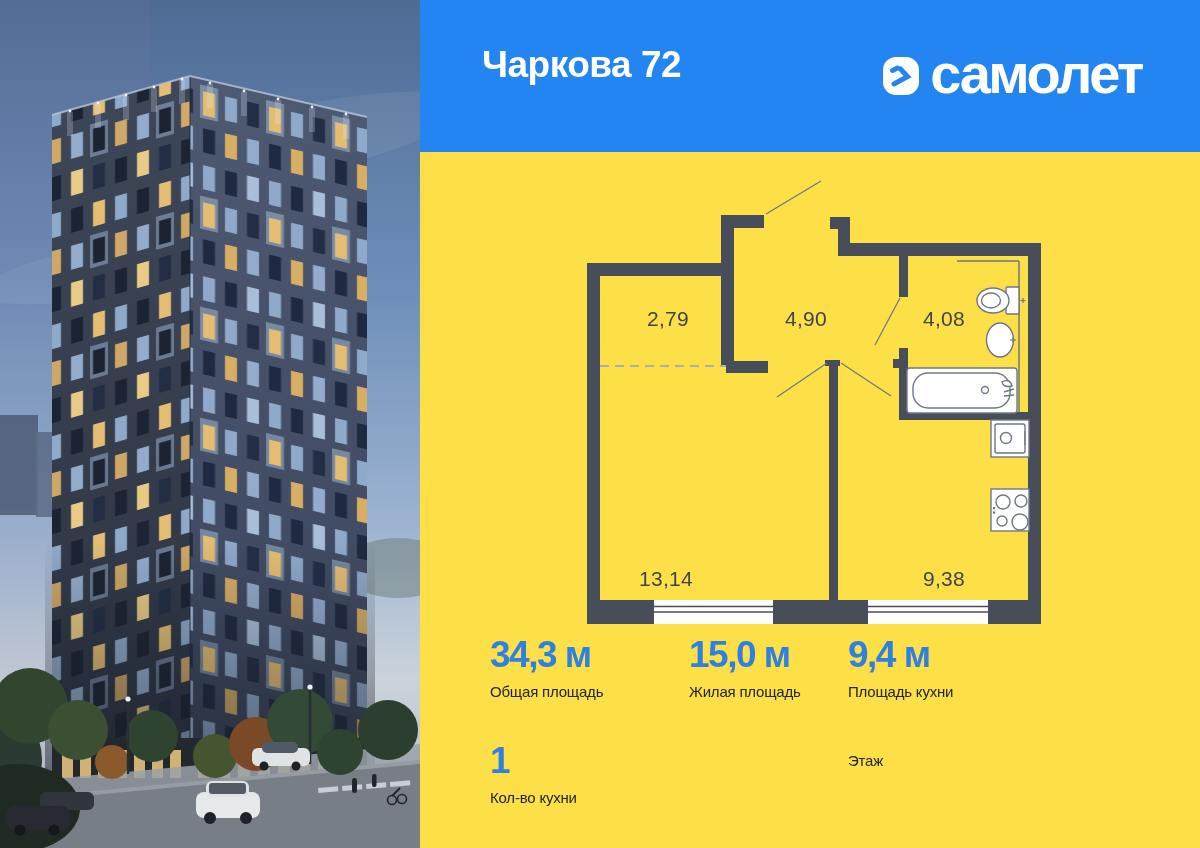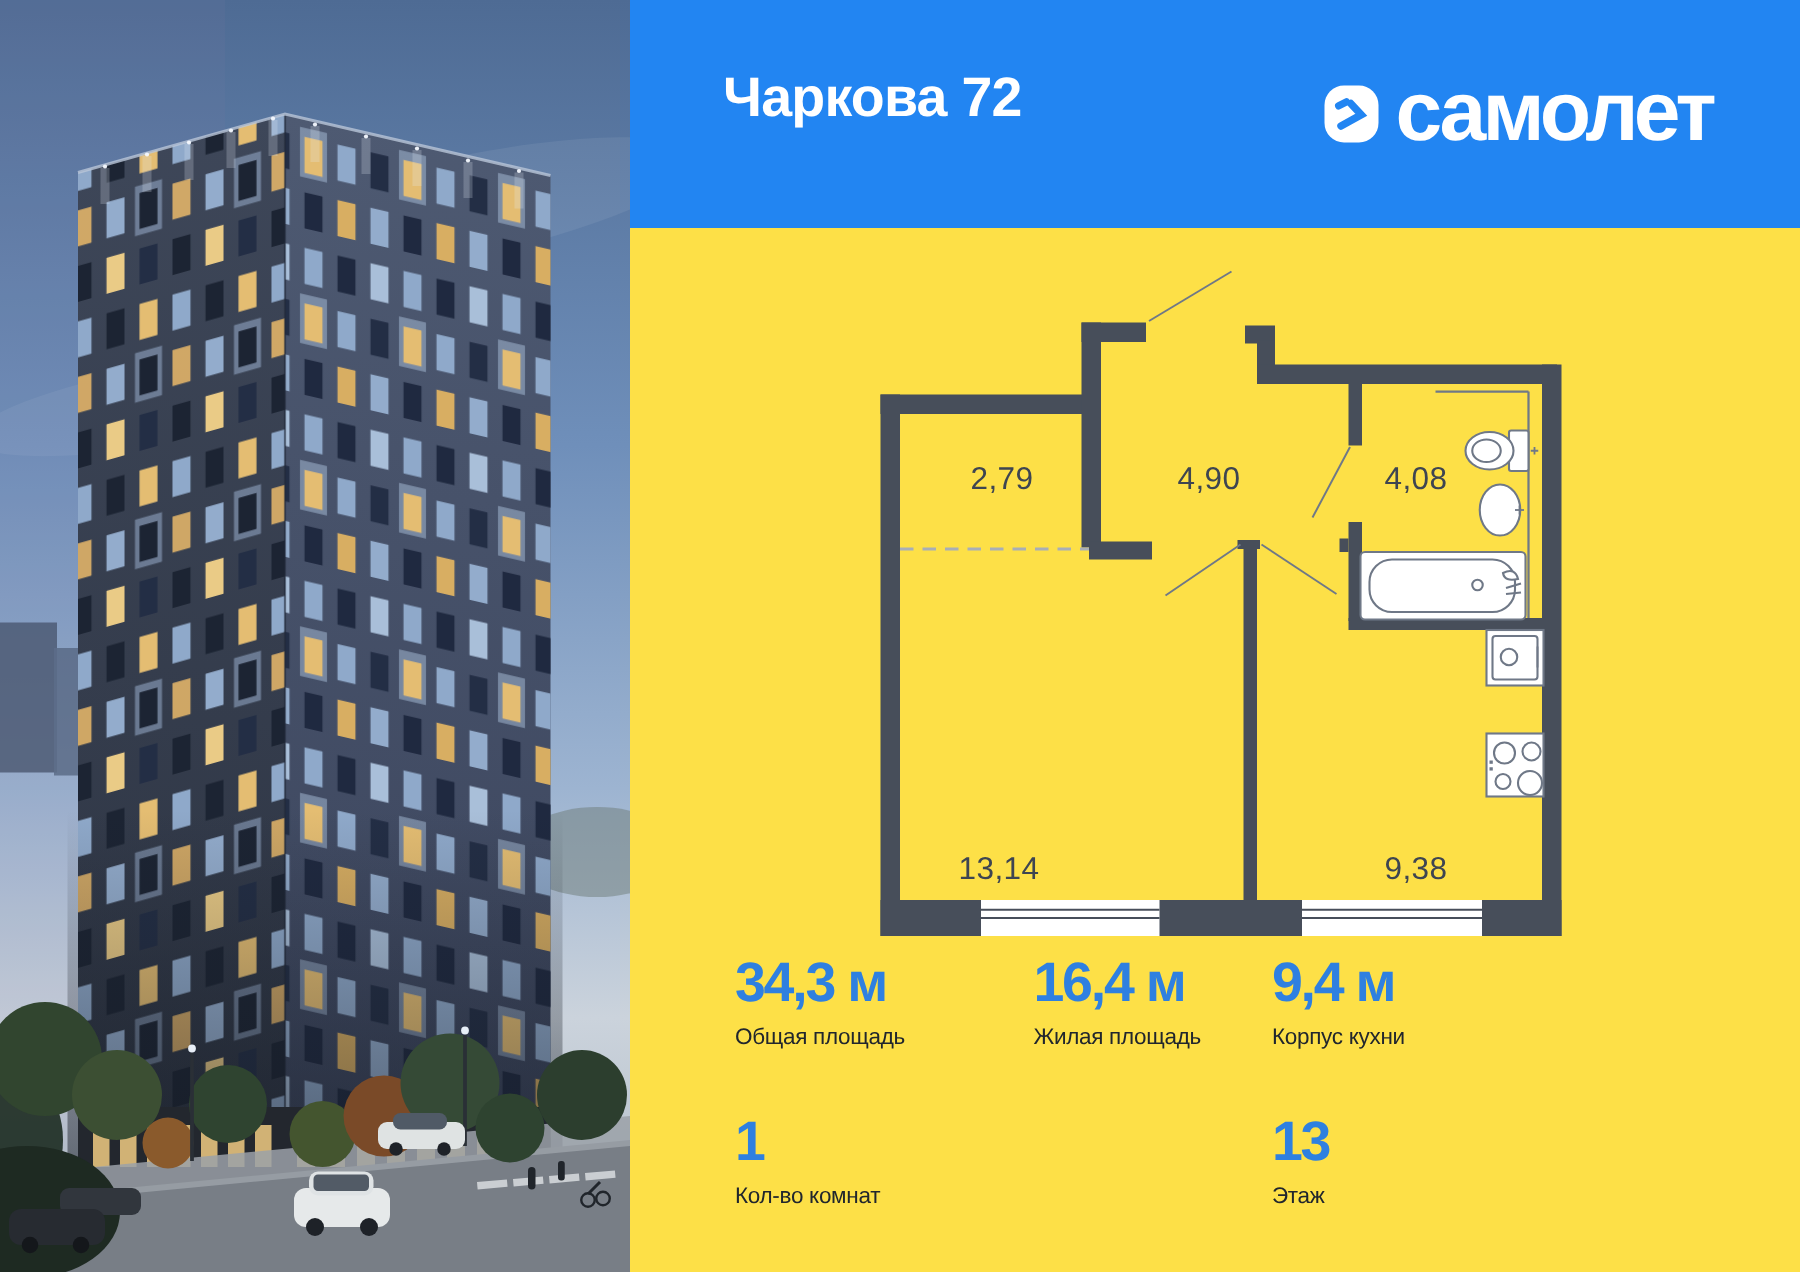--- a/index.html
+++ b/index.html
@@ -319,29 +319,28 @@
         <text x="944" y="586">9,38</text>
       </g>
     </svg>
   </div>
 
   <div class="stat r1 c1">
     <div class="stat-value">34,3 м</div>
     <div class="stat-label">Общая площадь</div>
   </div>
   <div class="stat r1 c2">
-    <div class="stat-value">16,4 м</div>
+    <div class="stat-value">15,0 м</div>
     <div class="stat-label">Жилая площадь</div>
   </div>
   <div class="stat r1 c3">
     <div class="stat-value">9,4 м</div>
-    <div class="stat-label">Корпус кухни</div>
+    <div class="stat-label">Площадь кухни</div>
   </div>
   <div class="stat r2 c1">
     <div class="stat-value">1</div>
-    <div class="stat-label">Кол-во комнат</div>
+    <div class="stat-label">Кол-во кухни</div>
   </div>
   <div class="stat r2 c3">
-    <div class="stat-value">13</div>
     <div class="stat-label">Этаж</div>
   </div>
 
 </div>
 
 </body></html>

